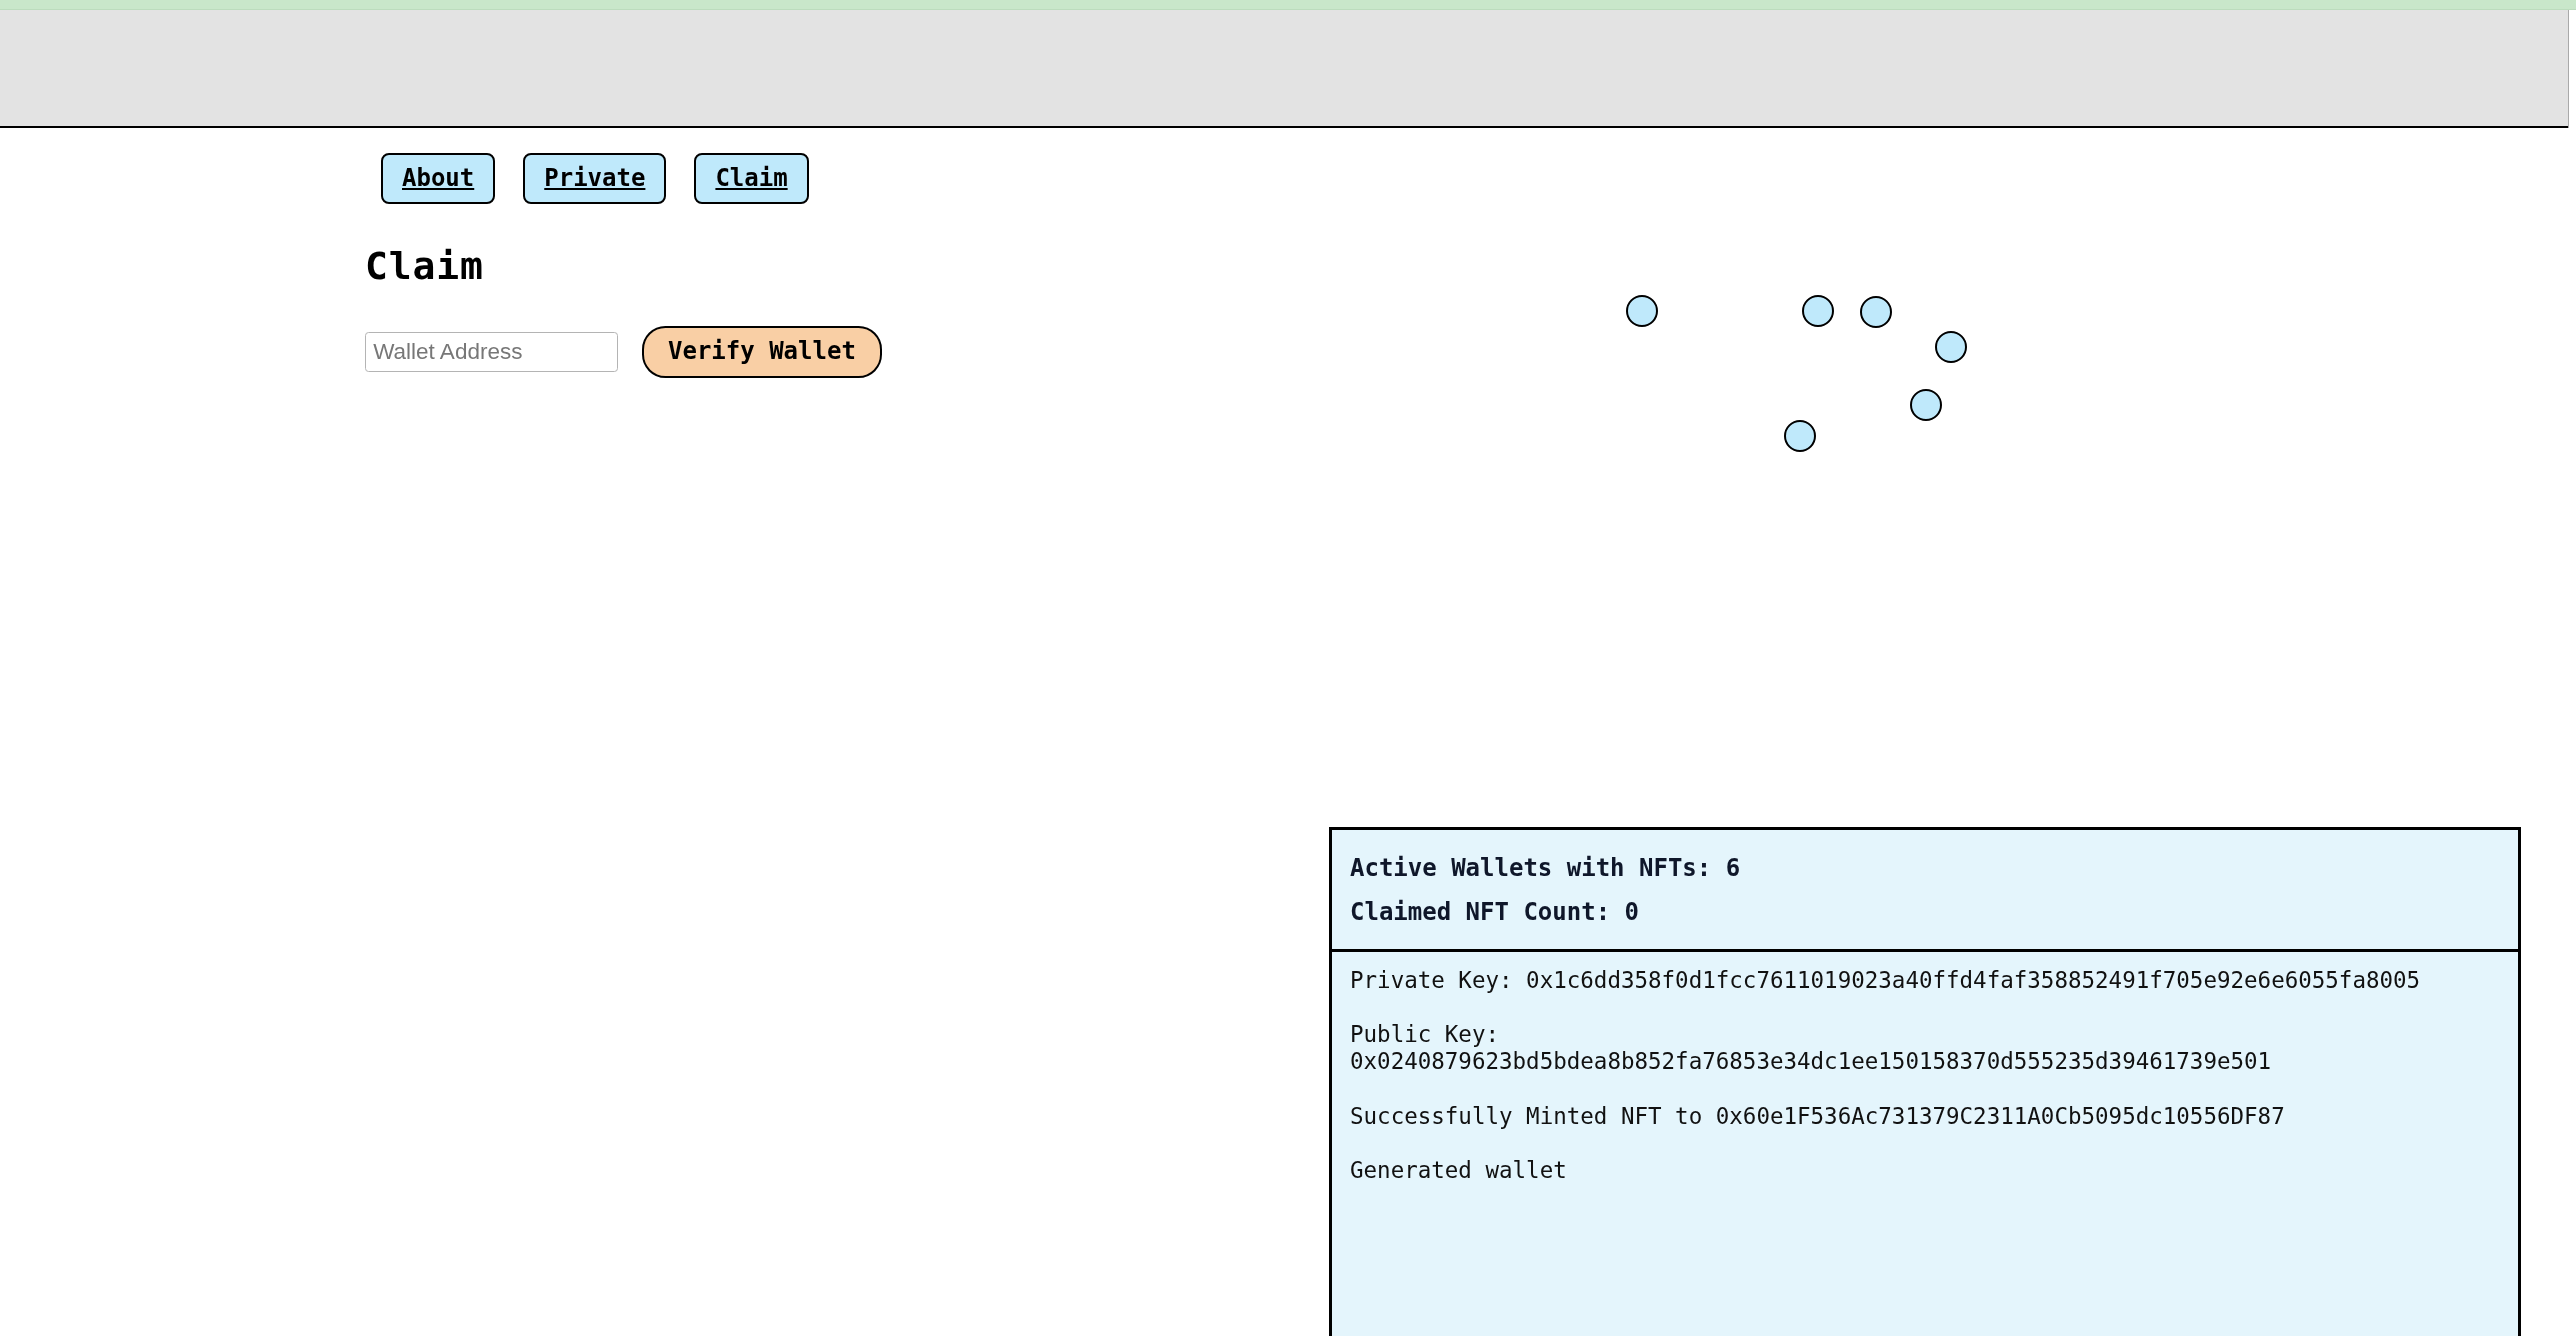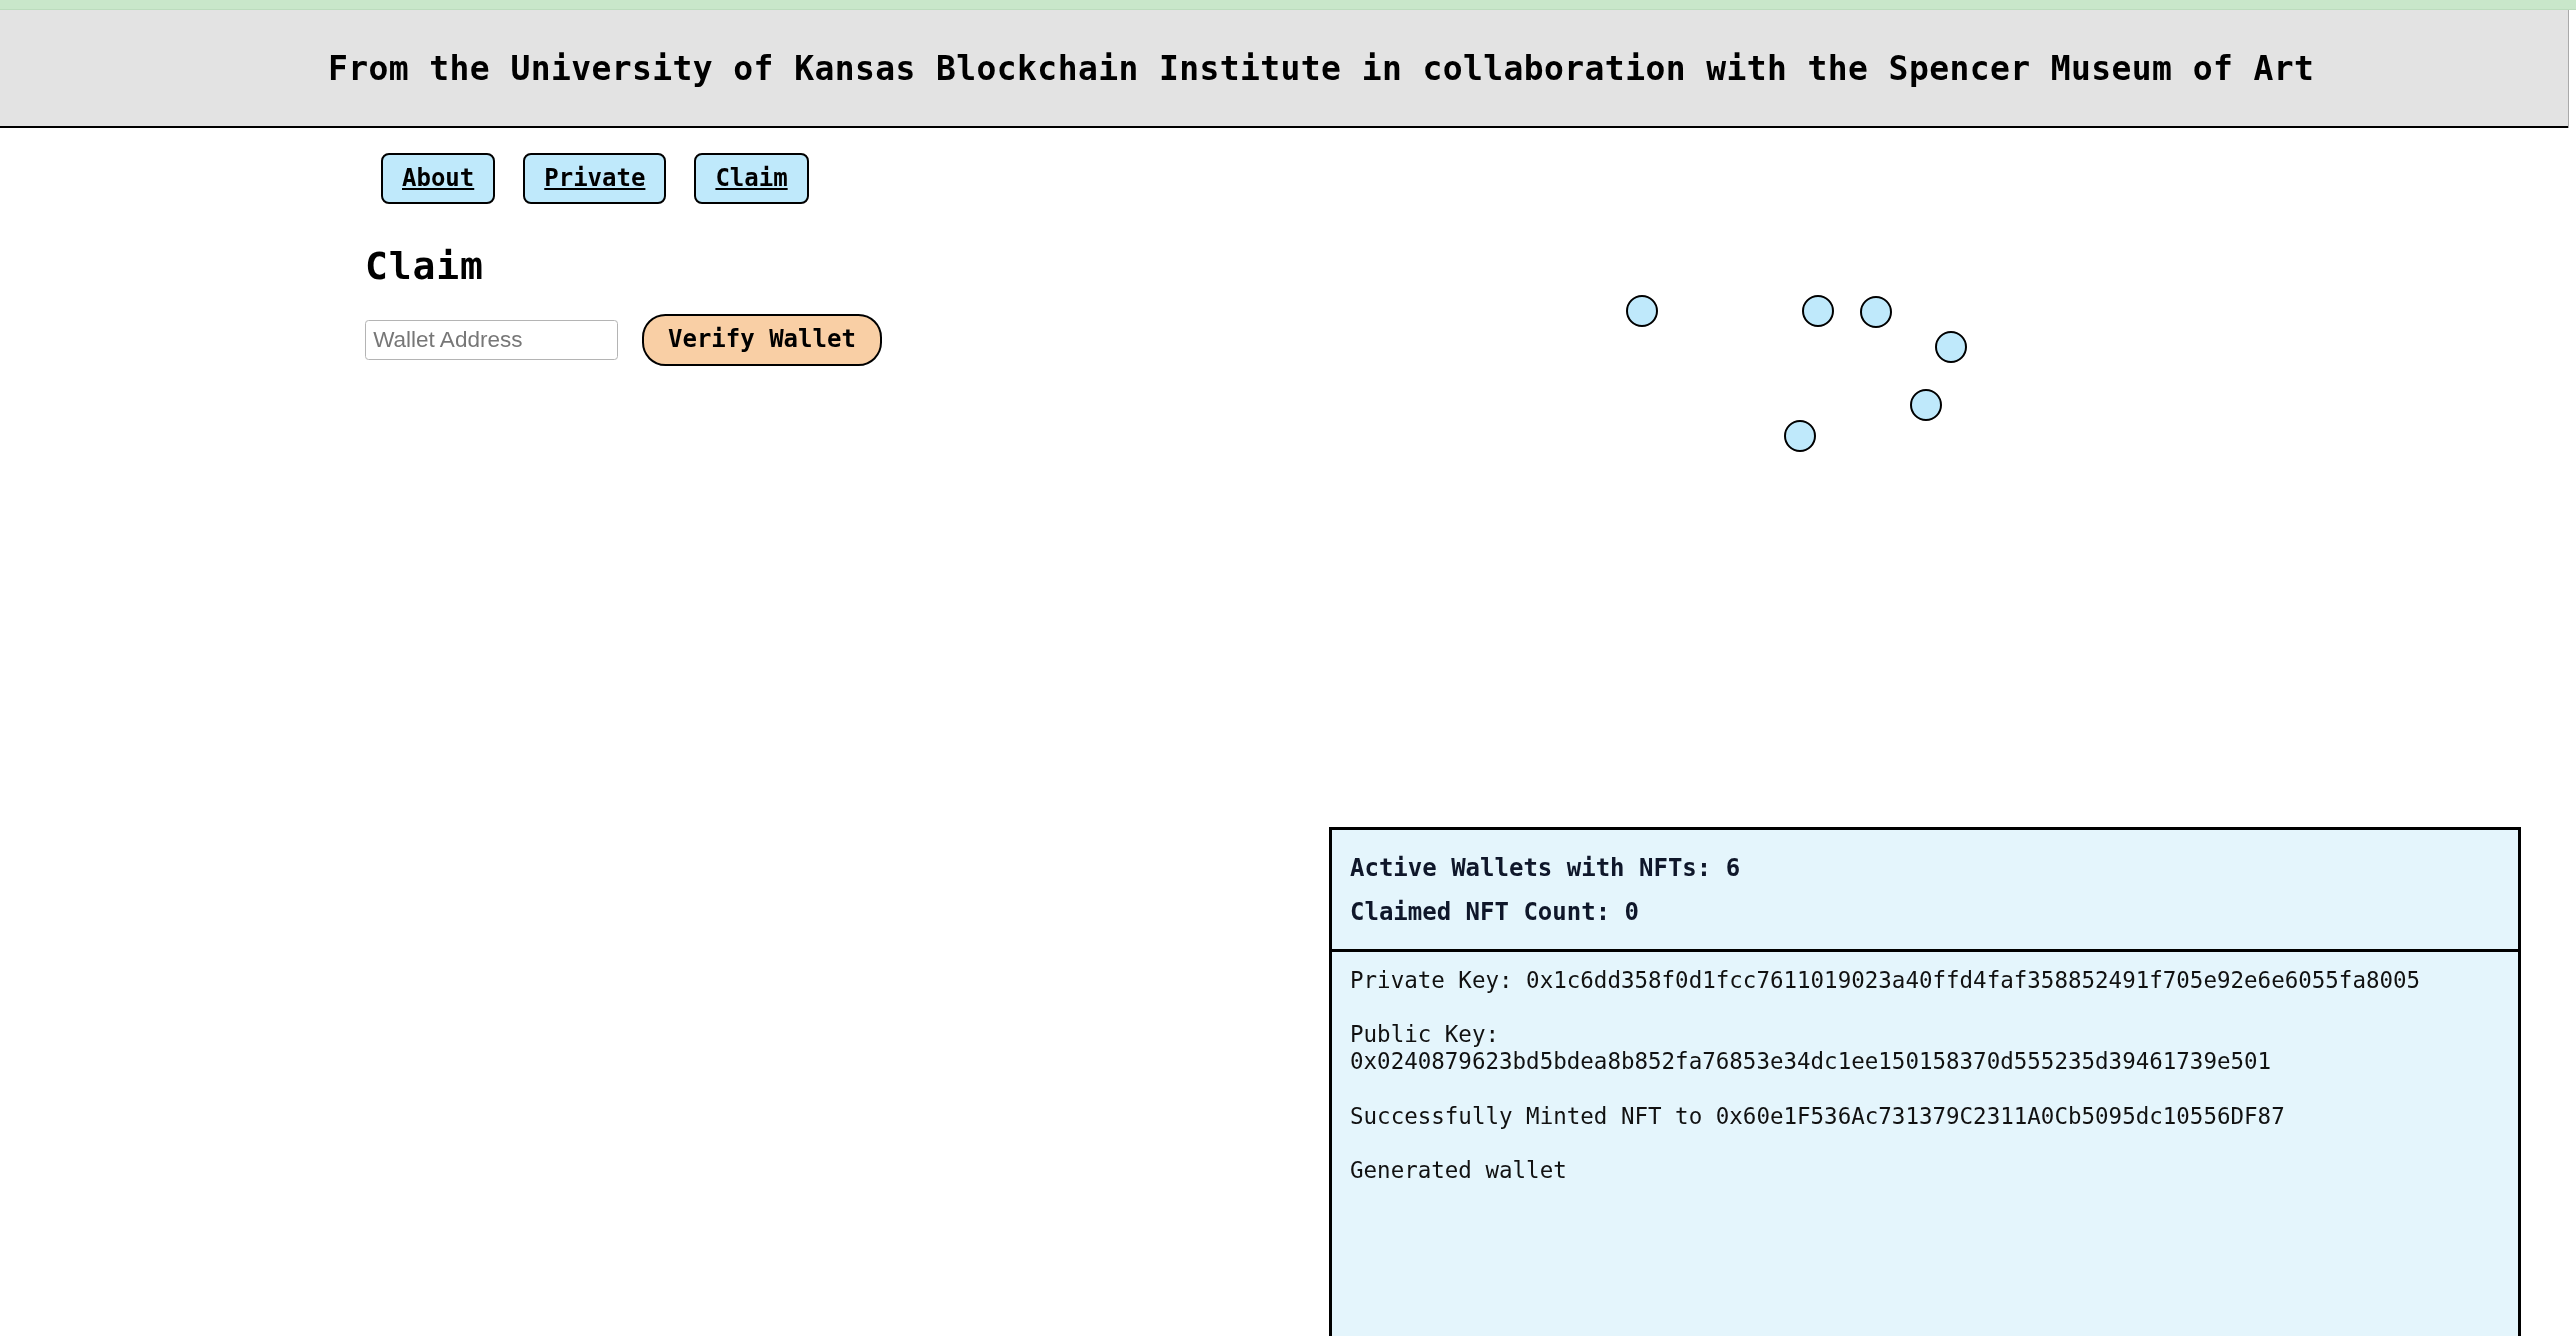--- a/index.html
+++ b/index.html
@@ -90,21 +90,21 @@
     font-weight: bold;
     font-size: 38px;
     color: #000000;
     letter-spacing: 0.9px;
   }
 
   
   #claim-form {
     position: absolute;
     left: 365px;
-    top: 314px;
+    top: 326px;
     display: flex;
     align-items: center;
     gap: 24px;
   }
   #wallet-input {
     width: 253px;
     height: 40px;
     box-sizing: border-box;
     border: 0.9px solid #b4b4b4;
     border-radius: 3.6px;
@@ -190,21 +190,20 @@
     word-break: break-all;
     white-space: pre-wrap;
   }
 </style>
 </head>
 <body>
 
 <div id="top-strip"></div>
 
 <div id="header-banner">
-  <div id="header-title">From the University of Kansas Blockchain Institute in collaboration with the Spencer Museum of Art</div>
   <div id="header-right-edge"></div>
 </div>
 
 <div id="nav-bar">
   <button class="nav-button">About</button>
   <button class="nav-button">Private</button>
   <button class="nav-button">Claim</button>
 </div>
 
 <h1 id="page-title">Claim</h1>

